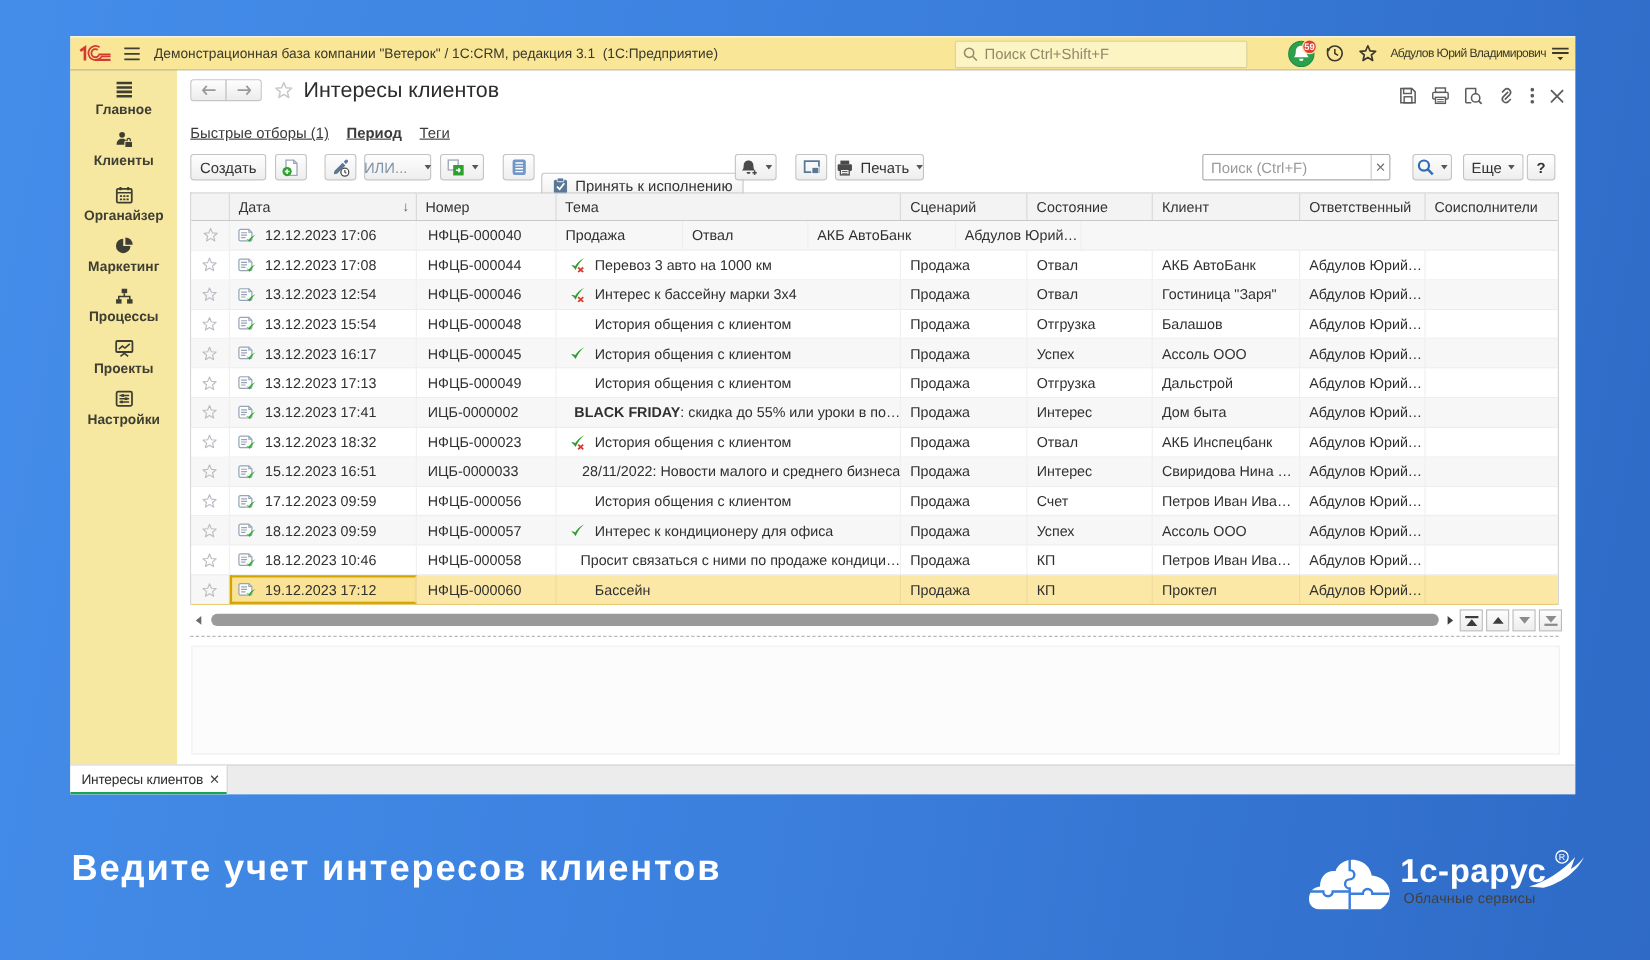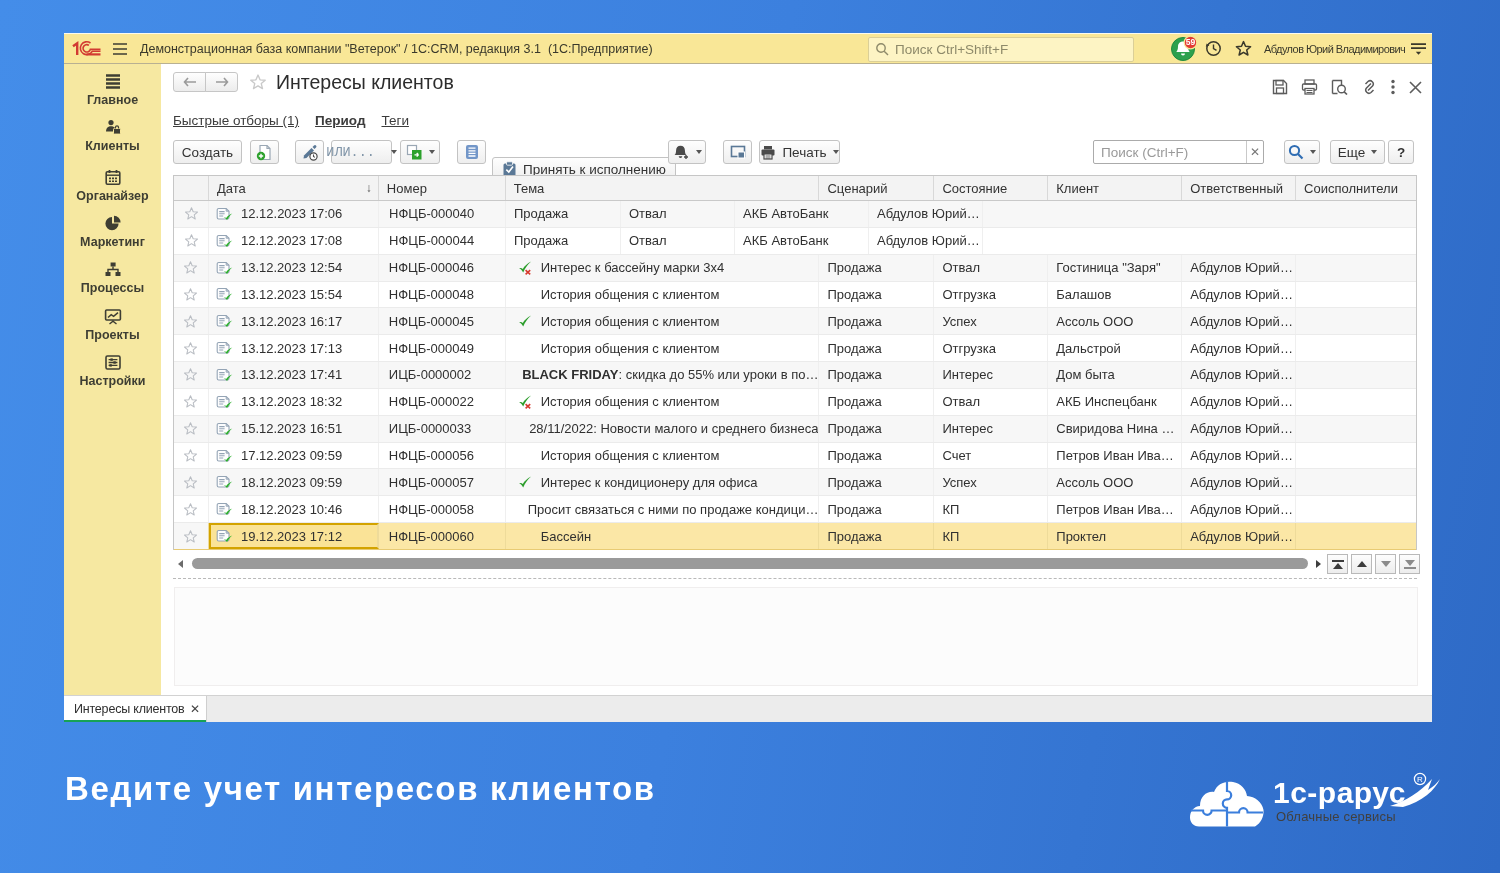--- a/index.html
+++ b/index.html
@@ -266,21 +266,21 @@
         </svg>
       </div>
     <div class="btn" style="left:231px;width:29px;">
         <svg width="17" height="17" viewBox="0 0 17 17">
           <path d="M3 11.5 L10.5 4 L13 6.5 L5.5 14 L2.5 14.5 Z" fill="#5a7896"></path>
           <path d="M11.5 3 L13 1.5 a1.4 1.4 0 0 1 2 2 L13.5 5 Z" fill="#5a7896"></path>
           <circle cx="12.5" cy="12.5" r="3.6" fill="#fff" stroke="#4a4a4a" stroke-width="1.2"></circle>
           <path d="M12.5 10.5 v2 l1.4 0.9" fill="none" stroke="#4a4a4a" stroke-width="1.1"></path>
         </svg>
       </div>
-    <div class="btn" style="left:267px;width:61px;"><span style="color:#8195a8;font-family:Liberation Mono, monospace;">ИЛИ...</span>&nbsp;<span class="caret"></span></div>
+    <div class="btn" style="left:267px;width:61px;"><span style="color:#8195a8;">ИЛИ...</span>&nbsp;<span class="caret"></span></div>
     <div class="btn" style="left:336px;width:40px;">
         <svg width="17" height="17" viewBox="0 0 17 17">
           <rect x="1.5" y="1.5" width="9" height="9" fill="#fff" stroke="#9aa7b4" stroke-width="1.2"></rect>
           <rect x="6" y="6" width="9.5" height="9.5" fill="#2ca12c"></rect>
           <path d="M8.5 10.8 h4 m0 0 l-1.8 -1.8 m1.8 1.8 l-1.8 1.8" stroke="#fff" stroke-width="1.3" fill="none"></path>
         </svg>
         <span class="caret"></span>
       </div>
     <div class="btn" style="left:393px;width:29px;">
         <svg width="14" height="16" viewBox="0 0 14 16">
@@ -377,109 +377,118 @@
               <svg width="17" height="16" viewBox="0 0 17 16">
                 <path d="M1.2 4 a1.5 1.5 0 0 1 1.5 -1.5 h7.5 l2.8 2.8 v6.2 a1.5 1.5 0 0 1 -1.5 1.5 h-8.8 a1.5 1.5 0 0 1 -1.5 -1.5 z" fill="#fdfdfe" stroke="#94a4b5" stroke-width="1.1"></path>
                 <path d="M10.2 2.6 v2.6 h2.6" fill="none" stroke="#94a4b5" stroke-width="1"></path>
                 <path d="M3.2 5.6 h5.4 M3.2 7.8 h5.4 M3.2 10 h4" stroke="#94a4b5" stroke-width="1.1"></path>
                 <path d="M7.8 11.4 c1.5 0.55 2.5 1.4 3.2 2.7 c1.4-2.9 3.1-5 5.3-6.7 c-2.7 1-4.7 2.5-6.1 4.5 c-0.8-0.45-1.55-0.55-2.4-0.5 z" fill="#27ae27"></path>
               </svg>
             </span>
             <span>12.12.2023 17:08</span>
           </div>
           <div class="cell cnum">НФЦБ-000044</div>
-          <div class="cell cscen">Продажа</div>
-          <div class="cell cstate">Отвал</div>
-          <div class="cell ccli">АКБ АвтоБанк</div>
-          <div class="cell cresp">Абдулов Юрий…</div>
-          <div class="cell cco"></div>
-        </div>
-<div class="row odd">
-          <div class="cell cstar">
-            <svg width="15" height="15" viewBox="0 0 16 16">
-              <path d="M8 1.8 L9.8 6.1 L14.4 6.45 L10.9 9.4 L12 13.9 L8 11.4 L4 13.9 L5.1 9.4 L1.6 6.45 L6.2 6.1 Z" fill="none" stroke="#b9bdc3" stroke-width="1.1" stroke-linejoin="round"></path>
-            </svg>
-          </div>
-          <div class="cell cdate">
-            <span class="ric">
-              <svg width="17" height="16" viewBox="0 0 17 16">
-                <path d="M1.2 4 a1.5 1.5 0 0 1 1.5 -1.5 h7.5 l2.8 2.8 v6.2 a1.5 1.5 0 0 1 -1.5 1.5 h-8.8 a1.5 1.5 0 0 1 -1.5 -1.5 z" fill="#fdfdfe" stroke="#94a4b5" stroke-width="1.1"></path>
-                <path d="M10.2 2.6 v2.6 h2.6" fill="none" stroke="#94a4b5" stroke-width="1"></path>
-                <path d="M3.2 5.6 h5.4 M3.2 7.8 h5.4 M3.2 10 h4" stroke="#94a4b5" stroke-width="1.1"></path>
-                <path d="M7.8 11.4 c1.5 0.55 2.5 1.4 3.2 2.7 c1.4-2.9 3.1-5 5.3-6.7 c-2.7 1-4.7 2.5-6.1 4.5 c-0.8-0.45-1.55-0.55-2.4-0.5 z" fill="#27ae27"></path>
-              </svg>
-            </span>
-            <span>13.12.2023 12:54</span>
-          </div>
-          <div class="cell cnum">НФЦБ-000046</div>
           <div class="cell cthe">
             <span class="tic">
               <svg width="16" height="15" viewBox="0 0 16 15">
                 <path d="M2.2 8.2 C4 9.2 5.2 10.6 6.2 12.4 C8.2 8 10.6 4.6 14.2 1.6 C10.2 3.6 7.4 6.2 5.8 9 C4.8 7.9 3.6 8 2.2 8.2 Z" fill="#2d9e2d"></path>
                 <path d="M8.6 10.2 l4.6 4.2 M13.2 10.2 l-4.6 4.2" stroke="#d63b2f" stroke-width="1.6"></path>
               </svg>
             </span>
-            <span class="ttx">Интерес к бассейну марки 3х4</span>
+            <span class="ttx">Перевоз 3 авто на 1000 км</span>
           </div>
           <div class="cell cscen">Продажа</div>
           <div class="cell cstate">Отвал</div>
-          <div class="cell ccli">Гостиница "Заря"</div>
-          <div class="cell cresp">Абдулов Юрий…</div>
-          <div class="cell cco"></div>
-        </div>
-<div class="row">
-          <div class="cell cstar">
-            <svg width="15" height="15" viewBox="0 0 16 16">
-              <path d="M8 1.8 L9.8 6.1 L14.4 6.45 L10.9 9.4 L12 13.9 L8 11.4 L4 13.9 L5.1 9.4 L1.6 6.45 L6.2 6.1 Z" fill="none" stroke="#b9bdc3" stroke-width="1.1" stroke-linejoin="round"></path>
-            </svg>
-          </div>
-          <div class="cell cdate">
-            <span class="ric">
-              <svg width="17" height="16" viewBox="0 0 17 16">
-                <path d="M1.2 4 a1.5 1.5 0 0 1 1.5 -1.5 h7.5 l2.8 2.8 v6.2 a1.5 1.5 0 0 1 -1.5 1.5 h-8.8 a1.5 1.5 0 0 1 -1.5 -1.5 z" fill="#fdfdfe" stroke="#94a4b5" stroke-width="1.1"></path>
-                <path d="M10.2 2.6 v2.6 h2.6" fill="none" stroke="#94a4b5" stroke-width="1"></path>
-                <path d="M3.2 5.6 h5.4 M3.2 7.8 h5.4 M3.2 10 h4" stroke="#94a4b5" stroke-width="1.1"></path>
-                <path d="M7.8 11.4 c1.5 0.55 2.5 1.4 3.2 2.7 c1.4-2.9 3.1-5 5.3-6.7 c-2.7 1-4.7 2.5-6.1 4.5 c-0.8-0.45-1.55-0.55-2.4-0.5 z" fill="#27ae27"></path>
-              </svg>
-            </span>
-            <span>13.12.2023 15:54</span>
-          </div>
-          <div class="cell cnum">НФЦБ-000048</div>
-          <div class="cell cthe">
-            <span class="tic"></span>
-            <span class="ttx">История общения с клиентом</span>
-          </div>
-          <div class="cell cscen">Продажа</div>
-          <div class="cell cstate">Отгрузка</div>
-          <div class="cell ccli">Балашов</div>
+          <div class="cell ccli">АКБ АвтоБанк</div>
           <div class="cell cresp">Абдулов Юрий…</div>
           <div class="cell cco"></div>
         </div>
 <div class="row odd">
           <div class="cell cstar">
             <svg width="15" height="15" viewBox="0 0 16 16">
               <path d="M8 1.8 L9.8 6.1 L14.4 6.45 L10.9 9.4 L12 13.9 L8 11.4 L4 13.9 L5.1 9.4 L1.6 6.45 L6.2 6.1 Z" fill="none" stroke="#b9bdc3" stroke-width="1.1" stroke-linejoin="round"></path>
             </svg>
           </div>
           <div class="cell cdate">
             <span class="ric">
               <svg width="17" height="16" viewBox="0 0 17 16">
                 <path d="M1.2 4 a1.5 1.5 0 0 1 1.5 -1.5 h7.5 l2.8 2.8 v6.2 a1.5 1.5 0 0 1 -1.5 1.5 h-8.8 a1.5 1.5 0 0 1 -1.5 -1.5 z" fill="#fdfdfe" stroke="#94a4b5" stroke-width="1.1"></path>
                 <path d="M10.2 2.6 v2.6 h2.6" fill="none" stroke="#94a4b5" stroke-width="1"></path>
                 <path d="M3.2 5.6 h5.4 M3.2 7.8 h5.4 M3.2 10 h4" stroke="#94a4b5" stroke-width="1.1"></path>
                 <path d="M7.8 11.4 c1.5 0.55 2.5 1.4 3.2 2.7 c1.4-2.9 3.1-5 5.3-6.7 c-2.7 1-4.7 2.5-6.1 4.5 c-0.8-0.45-1.55-0.55-2.4-0.5 z" fill="#27ae27"></path>
               </svg>
             </span>
-            <span>13.12.2023 16:17</span>
-          </div>
-          <div class="cell cnum">НФЦБ-000045</div>
+            <span>13.12.2023 12:54</span>
+          </div>
+          <div class="cell cnum">НФЦБ-000046</div>
           <div class="cell cthe">
             <span class="tic">
               <svg width="16" height="15" viewBox="0 0 16 15">
                 <path d="M2.2 8.2 C4 9.2 5.2 10.6 6.2 12.4 C8.2 8 10.6 4.6 14.2 1.6 C10.2 3.6 7.4 6.2 5.8 9 C4.8 7.9 3.6 8 2.2 8.2 Z" fill="#2d9e2d"></path>
+                <path d="M8.6 10.2 l4.6 4.2 M13.2 10.2 l-4.6 4.2" stroke="#d63b2f" stroke-width="1.6"></path>
+              </svg>
+            </span>
+            <span class="ttx">Интерес к бассейну марки 3х4</span>
+          </div>
+          <div class="cell cscen">Продажа</div>
+          <div class="cell cstate">Отвал</div>
+          <div class="cell ccli">Гостиница "Заря"</div>
+          <div class="cell cresp">Абдулов Юрий…</div>
+          <div class="cell cco"></div>
+        </div>
+<div class="row">
+          <div class="cell cstar">
+            <svg width="15" height="15" viewBox="0 0 16 16">
+              <path d="M8 1.8 L9.8 6.1 L14.4 6.45 L10.9 9.4 L12 13.9 L8 11.4 L4 13.9 L5.1 9.4 L1.6 6.45 L6.2 6.1 Z" fill="none" stroke="#b9bdc3" stroke-width="1.1" stroke-linejoin="round"></path>
+            </svg>
+          </div>
+          <div class="cell cdate">
+            <span class="ric">
+              <svg width="17" height="16" viewBox="0 0 17 16">
+                <path d="M1.2 4 a1.5 1.5 0 0 1 1.5 -1.5 h7.5 l2.8 2.8 v6.2 a1.5 1.5 0 0 1 -1.5 1.5 h-8.8 a1.5 1.5 0 0 1 -1.5 -1.5 z" fill="#fdfdfe" stroke="#94a4b5" stroke-width="1.1"></path>
+                <path d="M10.2 2.6 v2.6 h2.6" fill="none" stroke="#94a4b5" stroke-width="1"></path>
+                <path d="M3.2 5.6 h5.4 M3.2 7.8 h5.4 M3.2 10 h4" stroke="#94a4b5" stroke-width="1.1"></path>
+                <path d="M7.8 11.4 c1.5 0.55 2.5 1.4 3.2 2.7 c1.4-2.9 3.1-5 5.3-6.7 c-2.7 1-4.7 2.5-6.1 4.5 c-0.8-0.45-1.55-0.55-2.4-0.5 z" fill="#27ae27"></path>
+              </svg>
+            </span>
+            <span>13.12.2023 15:54</span>
+          </div>
+          <div class="cell cnum">НФЦБ-000048</div>
+          <div class="cell cthe">
+            <span class="tic"></span>
+            <span class="ttx">История общения с клиентом</span>
+          </div>
+          <div class="cell cscen">Продажа</div>
+          <div class="cell cstate">Отгрузка</div>
+          <div class="cell ccli">Балашов</div>
+          <div class="cell cresp">Абдулов Юрий…</div>
+          <div class="cell cco"></div>
+        </div>
+<div class="row odd">
+          <div class="cell cstar">
+            <svg width="15" height="15" viewBox="0 0 16 16">
+              <path d="M8 1.8 L9.8 6.1 L14.4 6.45 L10.9 9.4 L12 13.9 L8 11.4 L4 13.9 L5.1 9.4 L1.6 6.45 L6.2 6.1 Z" fill="none" stroke="#b9bdc3" stroke-width="1.1" stroke-linejoin="round"></path>
+            </svg>
+          </div>
+          <div class="cell cdate">
+            <span class="ric">
+              <svg width="17" height="16" viewBox="0 0 17 16">
+                <path d="M1.2 4 a1.5 1.5 0 0 1 1.5 -1.5 h7.5 l2.8 2.8 v6.2 a1.5 1.5 0 0 1 -1.5 1.5 h-8.8 a1.5 1.5 0 0 1 -1.5 -1.5 z" fill="#fdfdfe" stroke="#94a4b5" stroke-width="1.1"></path>
+                <path d="M10.2 2.6 v2.6 h2.6" fill="none" stroke="#94a4b5" stroke-width="1"></path>
+                <path d="M3.2 5.6 h5.4 M3.2 7.8 h5.4 M3.2 10 h4" stroke="#94a4b5" stroke-width="1.1"></path>
+                <path d="M7.8 11.4 c1.5 0.55 2.5 1.4 3.2 2.7 c1.4-2.9 3.1-5 5.3-6.7 c-2.7 1-4.7 2.5-6.1 4.5 c-0.8-0.45-1.55-0.55-2.4-0.5 z" fill="#27ae27"></path>
+              </svg>
+            </span>
+            <span>13.12.2023 16:17</span>
+          </div>
+          <div class="cell cnum">НФЦБ-000045</div>
+          <div class="cell cthe">
+            <span class="tic">
+              <svg width="16" height="15" viewBox="0 0 16 15">
+                <path d="M2.2 8.2 C4 9.2 5.2 10.6 6.2 12.4 C8.2 8 10.6 4.6 14.2 1.6 C10.2 3.6 7.4 6.2 5.8 9 C4.8 7.9 3.6 8 2.2 8.2 Z" fill="#2d9e2d"></path>
               </svg>
             </span>
             <span class="ttx">История общения с клиентом</span>
           </div>
           <div class="cell cscen">Продажа</div>
           <div class="cell cstate">Успех</div>
           <div class="cell ccli">Ассоль ООО</div>
           <div class="cell cresp">Абдулов Юрий…</div>
           <div class="cell cco"></div>
         </div>
@@ -549,21 +558,21 @@
             <span class="ric">
               <svg width="17" height="16" viewBox="0 0 17 16">
                 <path d="M1.2 4 a1.5 1.5 0 0 1 1.5 -1.5 h7.5 l2.8 2.8 v6.2 a1.5 1.5 0 0 1 -1.5 1.5 h-8.8 a1.5 1.5 0 0 1 -1.5 -1.5 z" fill="#fdfdfe" stroke="#94a4b5" stroke-width="1.1"></path>
                 <path d="M10.2 2.6 v2.6 h2.6" fill="none" stroke="#94a4b5" stroke-width="1"></path>
                 <path d="M3.2 5.6 h5.4 M3.2 7.8 h5.4 M3.2 10 h4" stroke="#94a4b5" stroke-width="1.1"></path>
                 <path d="M7.8 11.4 c1.5 0.55 2.5 1.4 3.2 2.7 c1.4-2.9 3.1-5 5.3-6.7 c-2.7 1-4.7 2.5-6.1 4.5 c-0.8-0.45-1.55-0.55-2.4-0.5 z" fill="#27ae27"></path>
               </svg>
             </span>
             <span>13.12.2023 18:32</span>
           </div>
-          <div class="cell cnum">НФЦБ-000022</div>
+          <div class="cell cnum">НФЦБ-000023</div>
           <div class="cell cthe">
             <span class="tic">
               <svg width="16" height="15" viewBox="0 0 16 15">
                 <path d="M2.2 8.2 C4 9.2 5.2 10.6 6.2 12.4 C8.2 8 10.6 4.6 14.2 1.6 C10.2 3.6 7.4 6.2 5.8 9 C4.8 7.9 3.6 8 2.2 8.2 Z" fill="#2d9e2d"></path>
                 <path d="M8.6 10.2 l4.6 4.2 M13.2 10.2 l-4.6 4.2" stroke="#d63b2f" stroke-width="1.6"></path>
               </svg>
             </span>
             <span class="ttx">История общения с клиентом</span>
           </div>
           <div class="cell cscen">Продажа</div>

